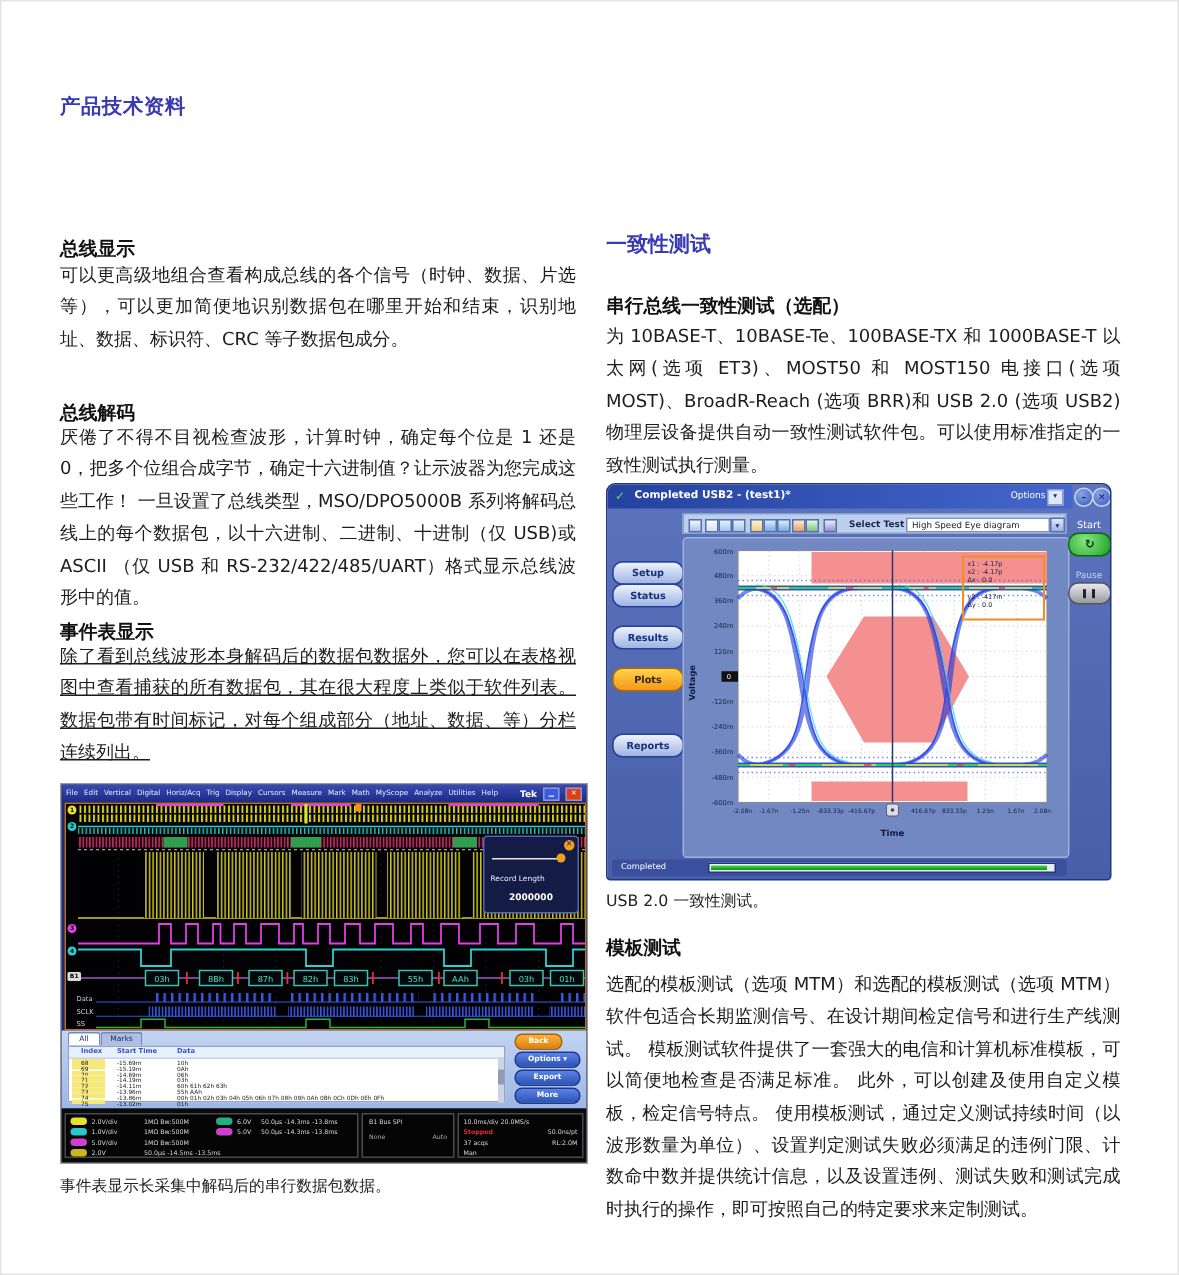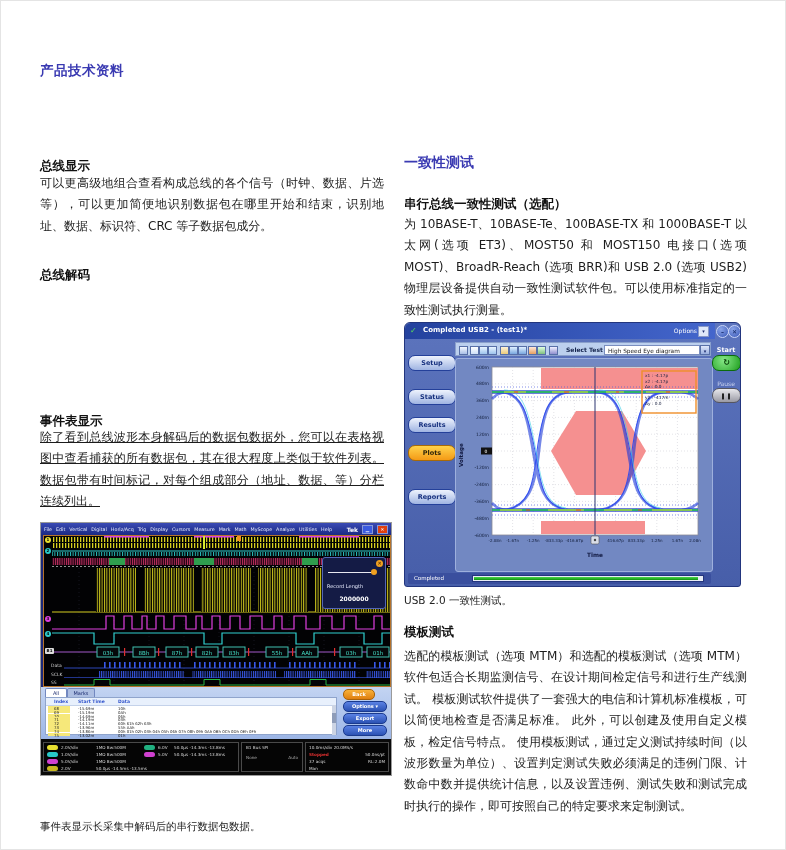--- a/index.html
+++ b/index.html
@@ -55,35 +55,36 @@
   .tk-sel{position:absolute;top:3px;font-size:6px;color:#15254e;font-weight:bold;}
   .tk-dd{position:absolute;left:148px;top:1.5px;width:96px;height:10px;background:#fff;border:1px solid #7a8ec0;font-size:5.8px;color:#222;line-height:10px;padding-left:3px;box-sizing:border-box;}
   .tk-ddbtn{position:absolute;left:244px;top:1.5px;width:10px;height:10px;background:linear-gradient(#dfe8fa,#9ab0e0);border:1px solid #5870a8;font-size:5px;color:#1a2a6e;text-align:center;line-height:10px;box-sizing:border-box;}
   .side-pill{position:absolute;left:3px;width:46px;height:14px;border-radius:7px;background:linear-gradient(#eef3fd,#9fb4e2);border:1px solid #24409a;font-size:6.5px;font-weight:bold;color:#16307e;text-align:center;line-height:14px;}
   .side-pill.active{background:linear-gradient(#ffd24a,#f49a16);border-color:#a86a08;color:#30250a;}
   .tk-panel{position:absolute;left:50px;top:35px;width:256px;height:212px;background:#7288c2;border:1px solid #9eb0dd;border-radius:3px;}
   .tk-strip{position:absolute;left:3px;top:250px;width:303px;height:11px;background:#3a4f9e;border-radius:2px;}
   .tk-comp{position:absolute;left:6px;top:2px;font-size:5.5px;color:#fff;}
   .tk-bar{position:absolute;left:64px;top:2px;width:232px;height:7px;background:#e8edf6;border:1px solid #24357e;box-sizing:border-box;}
   .tk-barfill{position:absolute;left:1px;top:1px;width:224px;height:3px;background:linear-gradient(#49d849,#0f8f0f);}
-  .tk-start{position:absolute;left:308px;top:23px;width:26px;text-align:center;font-size:6.5px;font-weight:bold;color:#fff;}
+  .tk-start{position:absolute;left:308px;top:23px;width:26px;text-align:center;font-size:6.5px;font-weight:normal;color:#fff;}
   .tk-startbtn{position:absolute;left:307px;top:32px;width:27px;height:14px;border-radius:7px;background:radial-gradient(circle at 40% 30%,#86e886,#1f9e1f);border:1px solid #0b6b0b;color:#064006;font-size:8px;line-height:13px;text-align:center;font-weight:bold;}
   .tk-pause{position:absolute;left:308px;top:57px;width:26px;text-align:center;font-size:6px;color:#c9d3ef;}
   .tk-pausebtn{position:absolute;left:307px;top:65px;width:27px;height:13px;border-radius:7px;background:linear-gradient(#e8e8ec,#9a9aa4);border:1px solid #55555f;color:#222;font-size:6px;line-height:13px;text-align:center;font-weight:bold;letter-spacing:1px;}
 </style>
 </head>
 <body>
 
 <div class="abs page-title" style="left:40px;top:26px;">产品技术资料</div>
 
 <div class="abs" style="left:40px;top:82px;width:350px;height:760px;">
   <div class="abs h3" style="left:0;top:4px;">总线显示</div>
   <div class="abs para" style="left:0;top:19px;width:344px;">可以更高级地组合查看构成总线的各个信号（时钟、数据、片选等），可以更加简便地识别数据包在哪里开始和结束，识别地址、数据、标识符、CRC 等子数据包成分。</div>
 
   <div class="abs h3" style="left:0;top:113px;">总线解码</div>
+  <div class="abs para" style="left:0;top:127px;width:344px;">厌倦了不得不目视检查波形，计算时钟，确定每个位是 1 还是 0，把多个位组合成字节，确定十六进制值？让示波器为您完成这些工作！ 一旦设置了总线类型，MSO/DPO5000B 系列将解码总线上的每个数据包，以十六进制、二进制、十进制（仅 USB)或 ASCII （仅 USB 和 RS-232/422/485/UART）格式显示总线波形中的值。</div>
 
   <div class="abs h3" style="left:0;top:259px;">事件表显示</div>
   <div class="abs para" style="left:0;top:273px;width:344px;text-decoration:underline;">除了看到总线波形本身解码后的数据包数据外，您可以在表格视图中查看捕获的所有数据包，其在很大程度上类似于软件列表。 数据包带有时间标记，对每个组成部分（地址、数据、等）分栏连续列出。</div>
 
   <div class="abs scope" style="left:0;top:368px;">
     <div class="sc-menu">
       <span class="sc-mi">File</span>
       <span class="sc-mi">Edit</span>
       <span class="sc-mi">Vertical</span>
       <span class="sc-mi">Digital</span>
@@ -336,21 +337,21 @@
 
         <span class="st" style="left:3px;top:9px;color:#e03030;font-weight:bold;">Stopped</span>
         <span class="st" style="right:3px;top:9px;">50.0ns/pt</span>
         <span class="st" style="left:3px;top:16px;">37 acqs</span>
         <span class="st" style="right:3px;top:16px;">RL:2.0M</span>
         <span class="st" style="left:3px;top:23px;">Man</span>
       </div>
     </div>
   </div>
 
-  <div class="abs cap" style="left:0;top:666px;">事件表显示长采集中解码后的串行数据包数据。</div>
+  <div class="abs cap" style="left:0;top:630px;">事件表显示长采集中解码后的串行数据包数据。</div>
 </div>
 
 <div class="abs" style="left:404px;top:80px;width:343px;height:760px;">
   <div class="abs h2" style="left:0;top:2px;">一致性测试</div>
   <div class="abs h3" style="left:0;top:44px;">串行总线一致性测试（选配）</div>
   <div class="abs para" style="left:0;top:62px;width:343px;">为 10BASE-T、10BASE-Te、100BASE-TX 和 1000BASE-T 以太网(选项 ET3)、MOST50 和 MOST150 电接口(选项 MOST)、BroadR-Reach (选项 BRR)和 USB 2.0 (选项 USB2) 物理层设备提供自动一致性测试软件包。可以使用标准指定的一致性测试执行测量。</div>
 
   <div class="abs tek" style="left:0;top:170px;">
     <div class="tk-title">
       <span class="tk-check">✓</span>
@@ -370,21 +371,21 @@
       <div class="ticon" style="left:53px;background:linear-gradient(#dff0ff,#7aa8e0);"></div>
       <div class="ticon" style="left:62px;background:linear-gradient(#dff0ff,#7aa8e0);"></div>
       <div class="ticon" style="left:72px;background:linear-gradient(#ffe8d8,#e8a060);"></div>
       <div class="ticon" style="left:81px;background:linear-gradient(#e0ffe0,#80c080);"></div>
       <div class="ticon" style="left:93px;background:linear-gradient(#f0f0ff,#9090d0);"></div>
       <span class="tk-sel" style="left:110px;">Select Test</span>
       <div class="tk-dd">High Speed Eye diagram</div>
       <div class="tk-ddbtn">▾</div>
     </div>
 
-    <div class="side-pill" style="top:32px;">Setup</div>
+    <div class="side-pill" style="top:51px;">Setup</div>
     <div class="side-pill" style="top:66px;">Status</div>
     <div class="side-pill" style="top:94px;">Results</div>
     <div class="side-pill active" style="top:122px;text-align:center;">Plots</div>
     <div class="side-pill" style="top:166px;">Reports</div>
 
     <div class="tk-panel">
       <svg width="256" height="210">
         <rect x="36" y="8" width="206" height="168" fill="#ffffff" stroke="#8a8a96" stroke-width="0.8"></rect>
         <g stroke="#c6c6ce" stroke-width="0.5" stroke-dasharray="1,2">
           <line x1="56.6" y1="8" x2="56.6" y2="176"></line>

